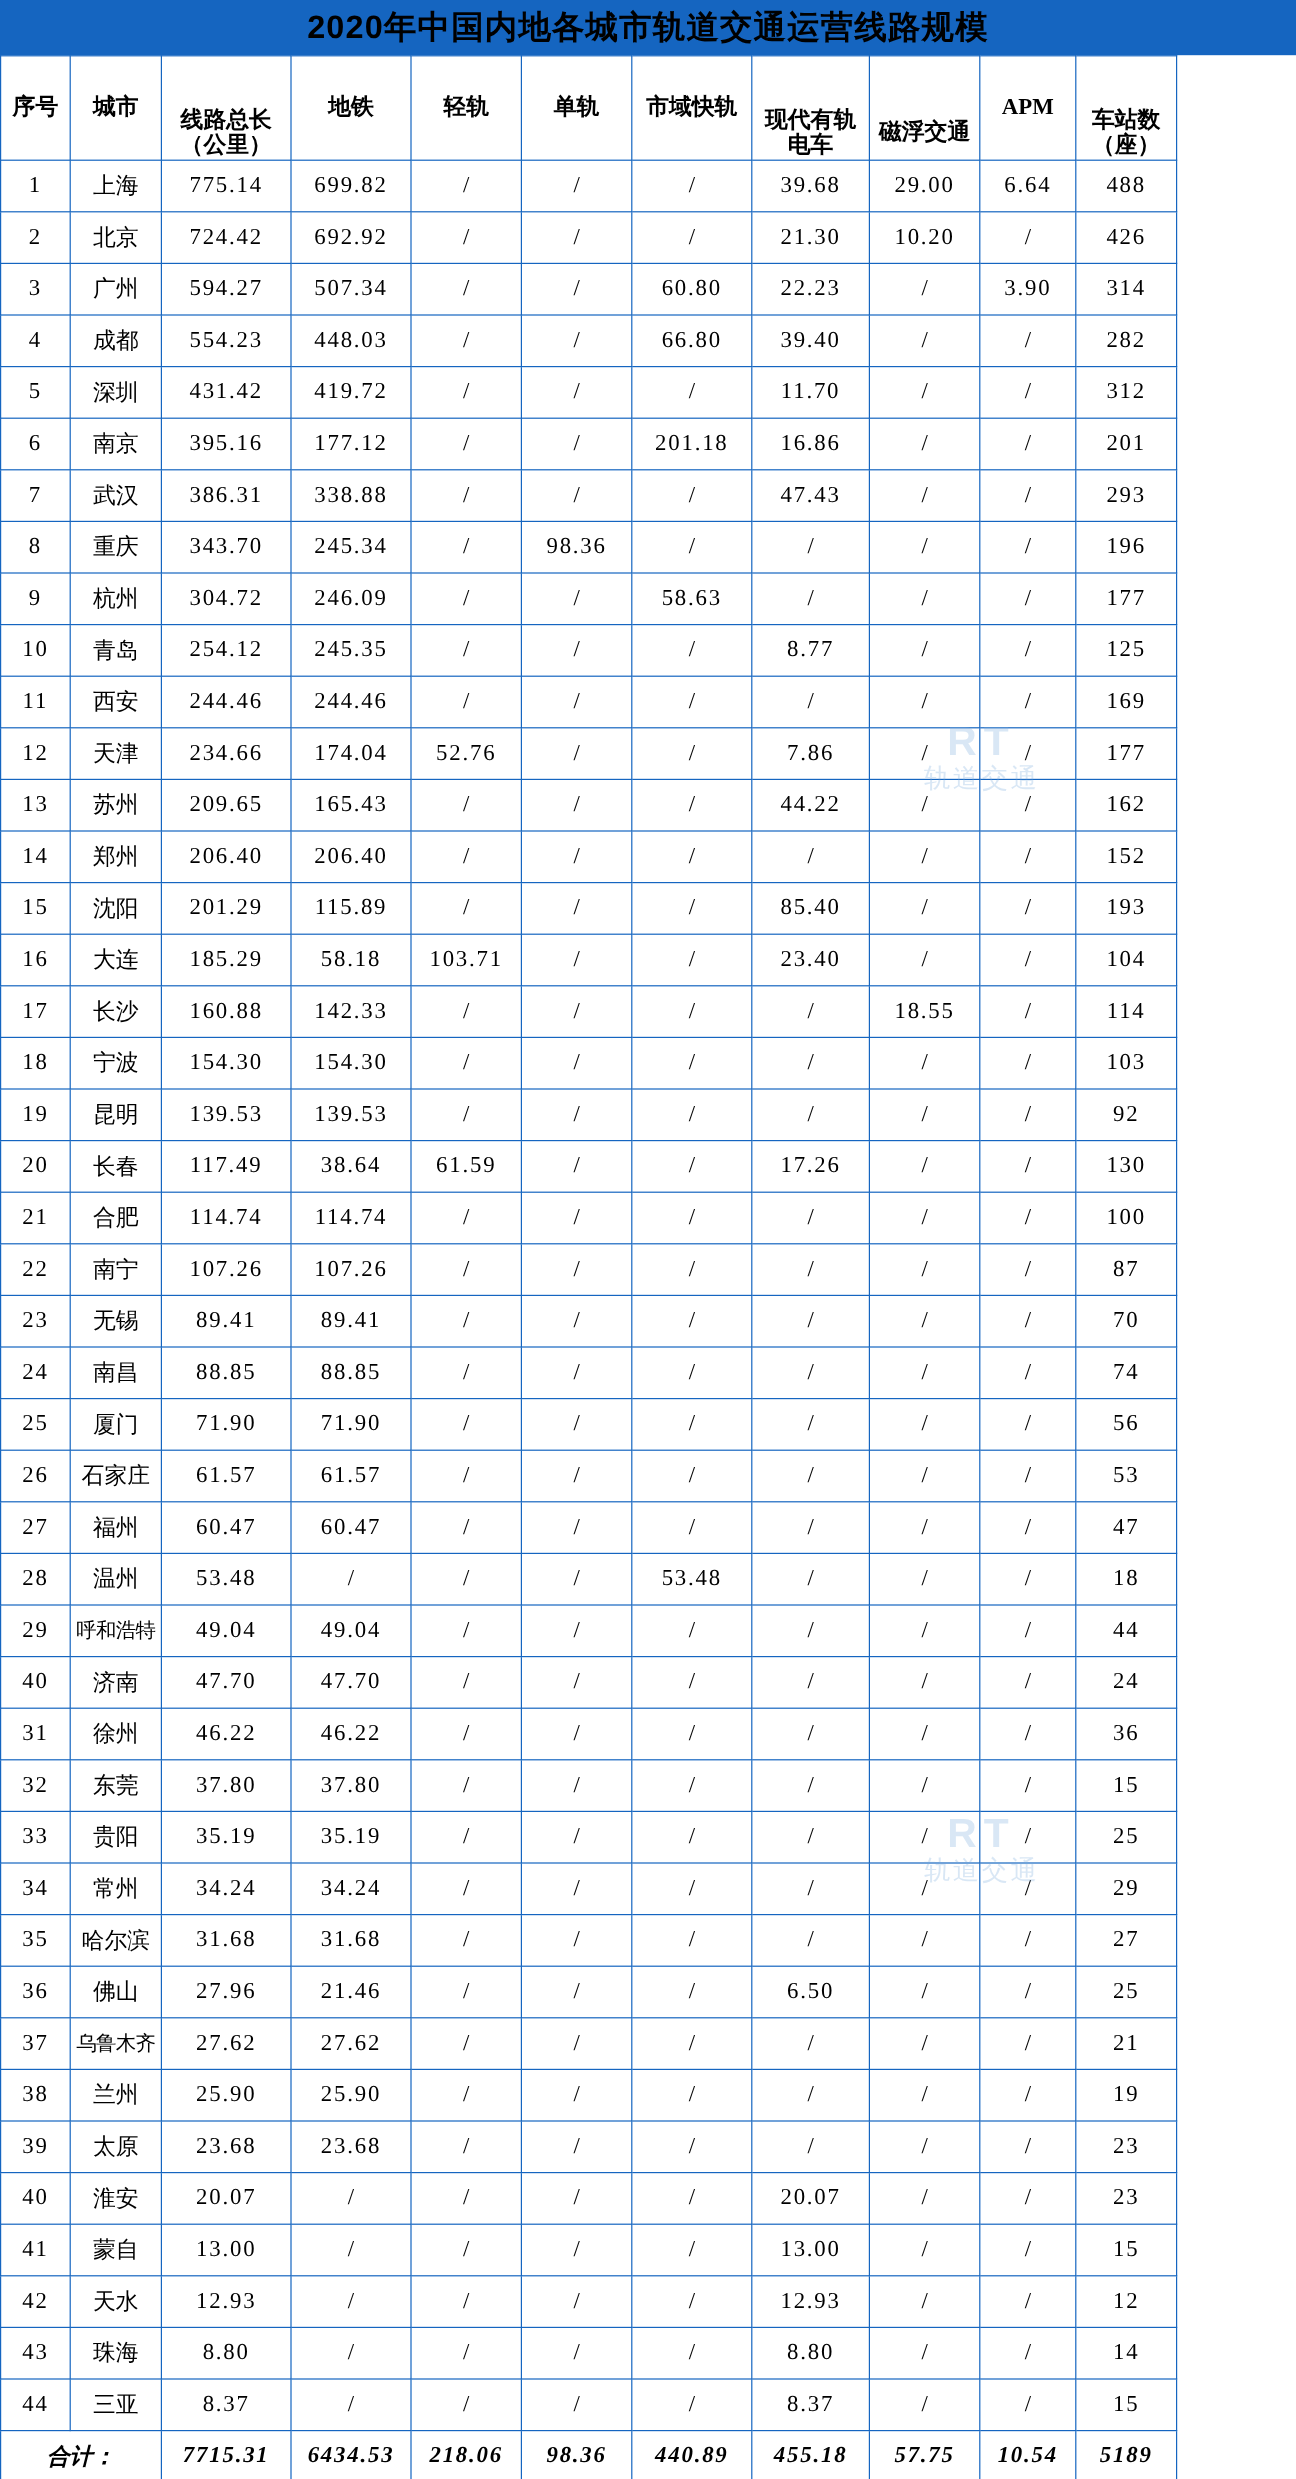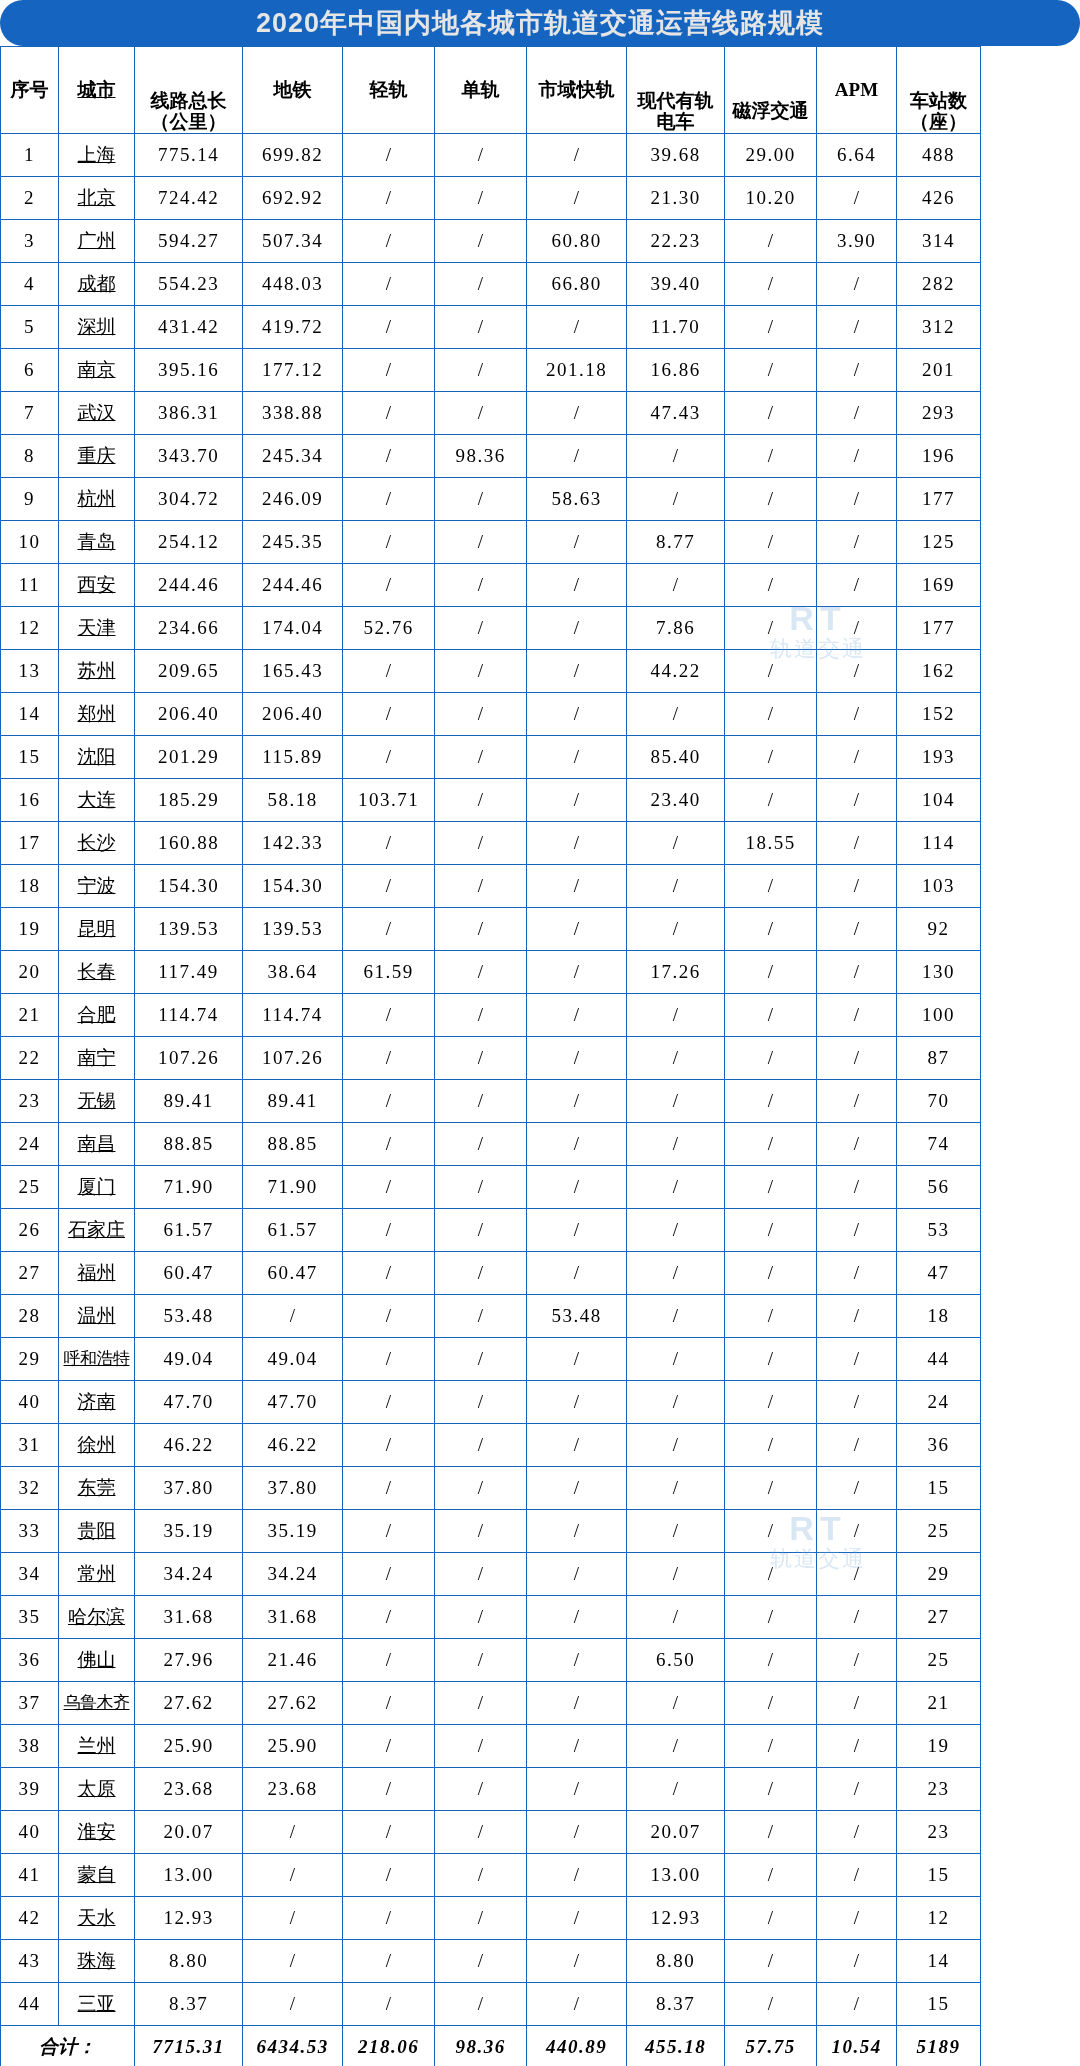--- a/index.html
+++ b/index.html
@@ -20,26 +20,25 @@
     box-sizing: border-box;
     padding: 0;
   }
   .title-bar {
     width: 100%;
     height: 46px;
     display: flex;
     align-items: center;
     justify-content: center;
     background: #1565c0;
-    color: #e5e5e5;
+    color: #000000;
     font-size: 27px;
     font-weight: bold;
     letter-spacing: 1px;
     font-family: "Liberation Sans", "DejaVu Sans", sans-serif;
-    border-radius: 23px;
   }
   table.data {
     border-collapse: collapse;
     width: 920px;
     table-layout: fixed;
   }
   table.data th, table.data td {
     border: 1px solid #1565c0;
     text-align: center;
     vertical-align: middle;
@@ -52,21 +51,20 @@
   }
   table.data thead th {
     height: 70px;
     font-weight: bold;
     font-size: 19px;
     line-height: 1.15;
     font-family: "Liberation Serif", "DejaVu Serif", serif;
   }
   td.city, th.city {
     font-size: 20px;
-    text-decoration: underline;
   }
   td.city.small {
     font-size: 17px;
     letter-spacing: -0.5px;
     text-align: center;
   }
   td.num {
     font-family: "Liberation Serif", "DejaVu Serif", serif;
     letter-spacing: 1.5px;
   }

